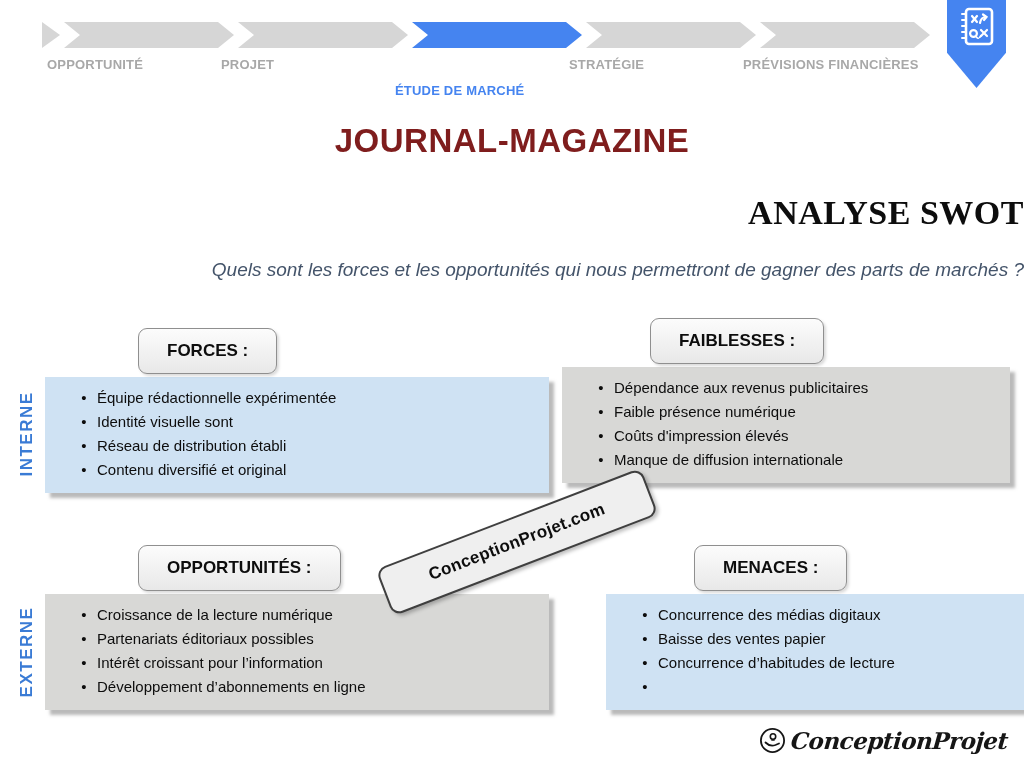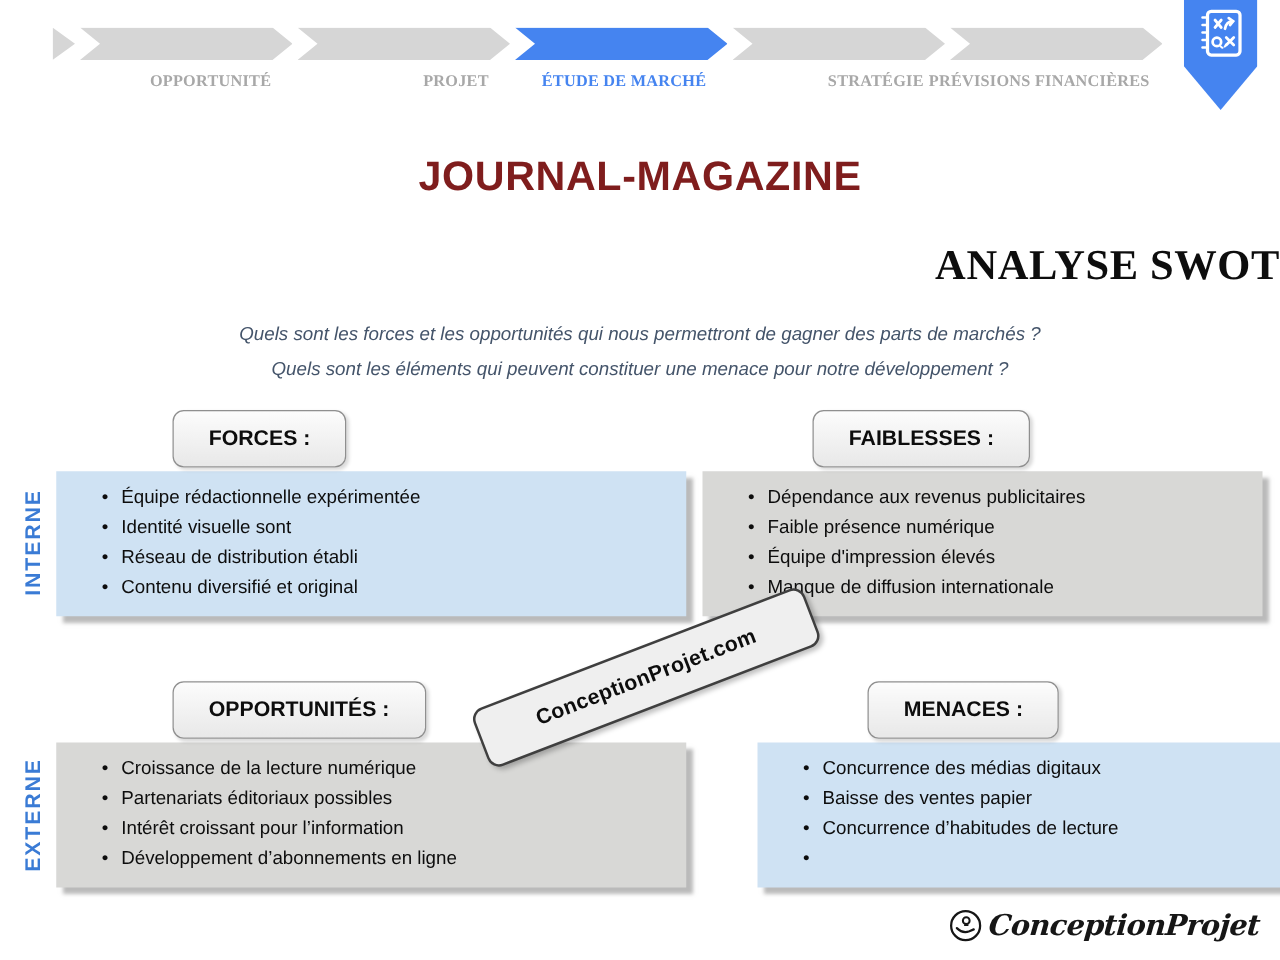--- a/index.html
+++ b/index.html
@@ -6,42 +6,42 @@
   .stage{position:relative;width:1024px;height:768px;background:#fff;overflow:hidden;
          font-family:"Liberation Sans",sans-serif;color:#111;}
 
   
   .chevrons{position:absolute;left:42px;top:22px;height:26px;display:flex;gap:4px;}
   .chev-lead{width:18px;background:#D6D6D6;clip-path:polygon(0 0,100% 50%,0 100%);}
   .chev{width:170px;background:#D6D6D6;
         clip-path:polygon(0 0,calc(100% - 16px) 0,100% 50%,calc(100% - 16px) 100%,0 100%,16px 50%);}
   .chev.active{background:#4584F0;}
   .chevron-labels{position:absolute;left:47px;top:57px;display:flex;gap:4px;}
-  .chevlabel{width:170px;text-align:right;font-weight:bold;font-size:13px;
-             color:#A8A8A8;letter-spacing:.2px;white-space:nowrap;font-family:Liberation Serif, serif;}
-  .chevlabel.active{color:#4584F0;}
+  .chevlabel{width:170px;text-align:left;font-weight:bold;font-size:13px;
+             color:#A8A8A8;letter-spacing:.2px;white-space:nowrap;}
+  .chevlabel.active{color:#4584F0;margin-top:26px;}
 
   
   .ribbon{position:absolute;left:947px;top:0;width:59px;height:88px;background:#4584F0;
           clip-path:polygon(0 0,100% 0,100% 60%,50% 100%,0 60%);
           display:flex;justify-content:center;align-items:flex-start;padding-top:6px;box-sizing:border-box;}
 
   
   .title{position:absolute;left:0;top:122px;width:100%;text-align:center;margin:0;
          font-size:33px;font-weight:800;color:#7f1d1d;letter-spacing:.5px;}
   .subtitle{position:absolute;left:0;top:194px;width:100%;text-align:right;margin:0;
             font-size:34px;font-weight:800;color:#0d0d0d;letter-spacing:.5px;font-family:Liberation Serif, serif;}
-  .q{position:absolute;left:0;width:100%;text-align:center;margin:0;
-     font-style:italic;font-size:15px;color:#44546A;}
+  .q{position:absolute;left:0;width:100%;text-align:right;margin:0;
+     font-style:italic;font-size:19px;color:#44546A;}
   .q1{top:259px;} .q2{top:287px;}
 
   
   .quadrant{position:absolute;}
   #q-forces{left:45px;top:328px;width:504px;}
-  #q-faiblesses{left:562px;top:328px;width:448px;}
+  #q-faiblesses{left:562px;top:318px;width:448px;}
   #q-opportunites{left:45px;top:545px;width:504px;}
   #q-menaces{left:562px;top:545px;width:448px;padding-left:44px;}
   .pill{display:inline-block;margin-left:93px;min-width:100px;padding:12px 28px;box-sizing:border-box;
         background:linear-gradient(#fcfcfc,#e8e8e8);border:1px solid #8f8f8f;border-radius:9px;
         font-weight:bold;font-size:17px;text-align:right;color:#0d0d0d;
         box-shadow:2px 2px 3px rgba(0,0,0,.15);}
   #q-faiblesses .pill,#q-menaces .pill{margin-left:88px;}
   .qbox{margin-top:3px;height:116px;padding-top:9px;box-sizing:border-box;
         box-shadow:5px 5px 3px rgba(130,130,130,.55);}
   .tone-blue{background:#CFE2F3;}
@@ -106,21 +106,20 @@
         <line x1="24" y1="24" x2="30" y2="30" stroke-width="2.2"></line>
         <line x1="30" y1="24" x2="24" y2="30" stroke-width="2.2"></line>
         <path d="M 19.5 31 Q 21.5 34 24 29.5" stroke-width="1.6" stroke-dasharray="2 2"></path>
       </g>
     </svg>
   </div>
 
   <h1 class="title">JOURNAL-MAGAZINE</h1>
   <h2 class="subtitle">ANALYSE SWOT</h2>
   <p class="q q1">Quels sont les forces et les opportunités qui nous permettront de gagner des parts de marchés ?</p>
-  <p class="q q2">Quels sont les éléments qui peuvent constituer une menace pour notre développement ?</p>
 
   <div class="axis interne">INTERNE</div>
   <div class="axis externe">EXTERNE</div>
 
   <div class="quadrant" id="q-forces">
     <div class="pill"><span class="pill-text">FORCES :</span></div>
     <div class="qbox tone-blue">
         <ul>
           <li>
             <span class="dot">•</span>
@@ -148,21 +147,21 @@
           <li>
             <span class="dot">•</span>
             <span class="txt">Dépendance aux revenus publicitaires</span>
           </li>
           <li>
             <span class="dot">•</span>
             <span class="txt">Faible présence numérique</span>
           </li>
           <li>
             <span class="dot">•</span>
-            <span class="txt">Équipe d'impression élevés</span>
+            <span class="txt">Coûts d'impression élevés</span>
           </li>
           <li>
             <span class="dot">•</span>
             <span class="txt">Manque de diffusion internationale</span>
           </li>
         </ul>
       </div>
   </div>
   <div class="quadrant" id="q-opportunites">
     <div class="pill"><span class="pill-text">OPPORTUNITÉS :</span></div>

